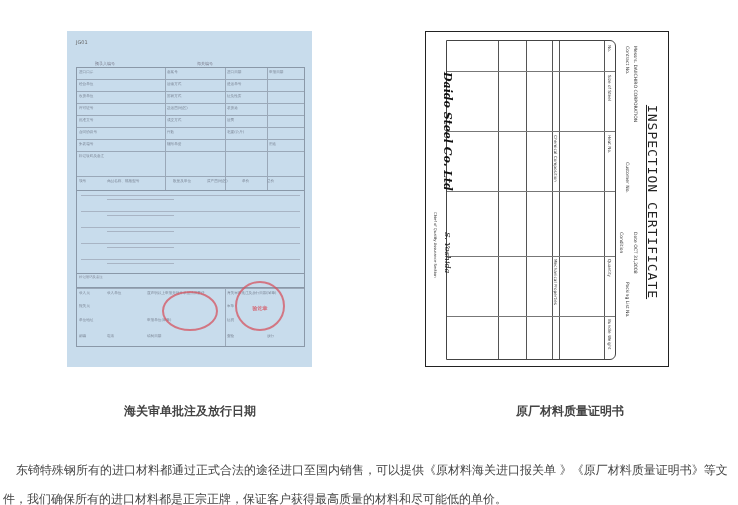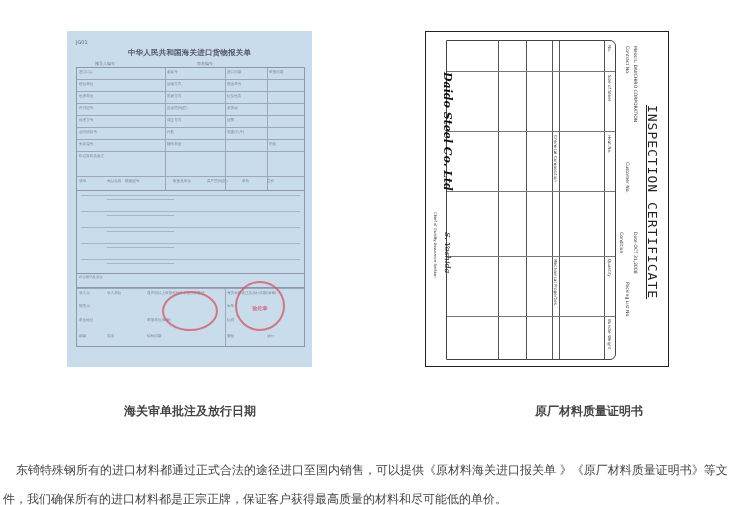--- a/index.html
+++ b/index.html
@@ -44,30 +44,29 @@
     .ct-txt { position: absolute; font-size: 4.2px; color: #333; white-space: nowrap; }
     .maker { position: absolute; font-family: "DejaVu Serif", serif; font-style: italic;
              font-weight: bold; font-size: 11px; color: #111; white-space: nowrap; }
     .sig { position: absolute; font-family: "DejaVu Serif", serif; font-style: italic;
            font-size: 8px; color: #111; white-space: nowrap; }
 
     
     .caption { position: absolute; top: 403px; font-size: 12px; font-weight: bold; color: #444;
                white-space: nowrap; }
     .cap-left { left: 124px; }
-    .cap-right { left: 535px; }
+    .cap-right { left: 516px; }
     .para { position: absolute; left: 3px; top: 444px; width: 728px; font-size: 12px; line-height: 29px;
             color: #444; text-indent: 13px; }
   </style>
 </head>
 <body>
 
 <div class="doc-left">
   <div class="code">JG01</div>
-  <div class="title">中华人民共和国海关进口货物报关单</div>
   <div class="subline" style="left:28px;">预录入编号</div>
   <div class="subline" style="left:130px;">海关编号</div>
 
   <div class="form">
     <div class="row" style="top:11px"></div>
     <div class="row" style="top:23px"></div>
     <div class="row" style="top:35px"></div>
     <div class="row" style="top:47px"></div>
     <div class="row" style="top:59px"></div>
     <div class="row" style="top:71px"></div>

